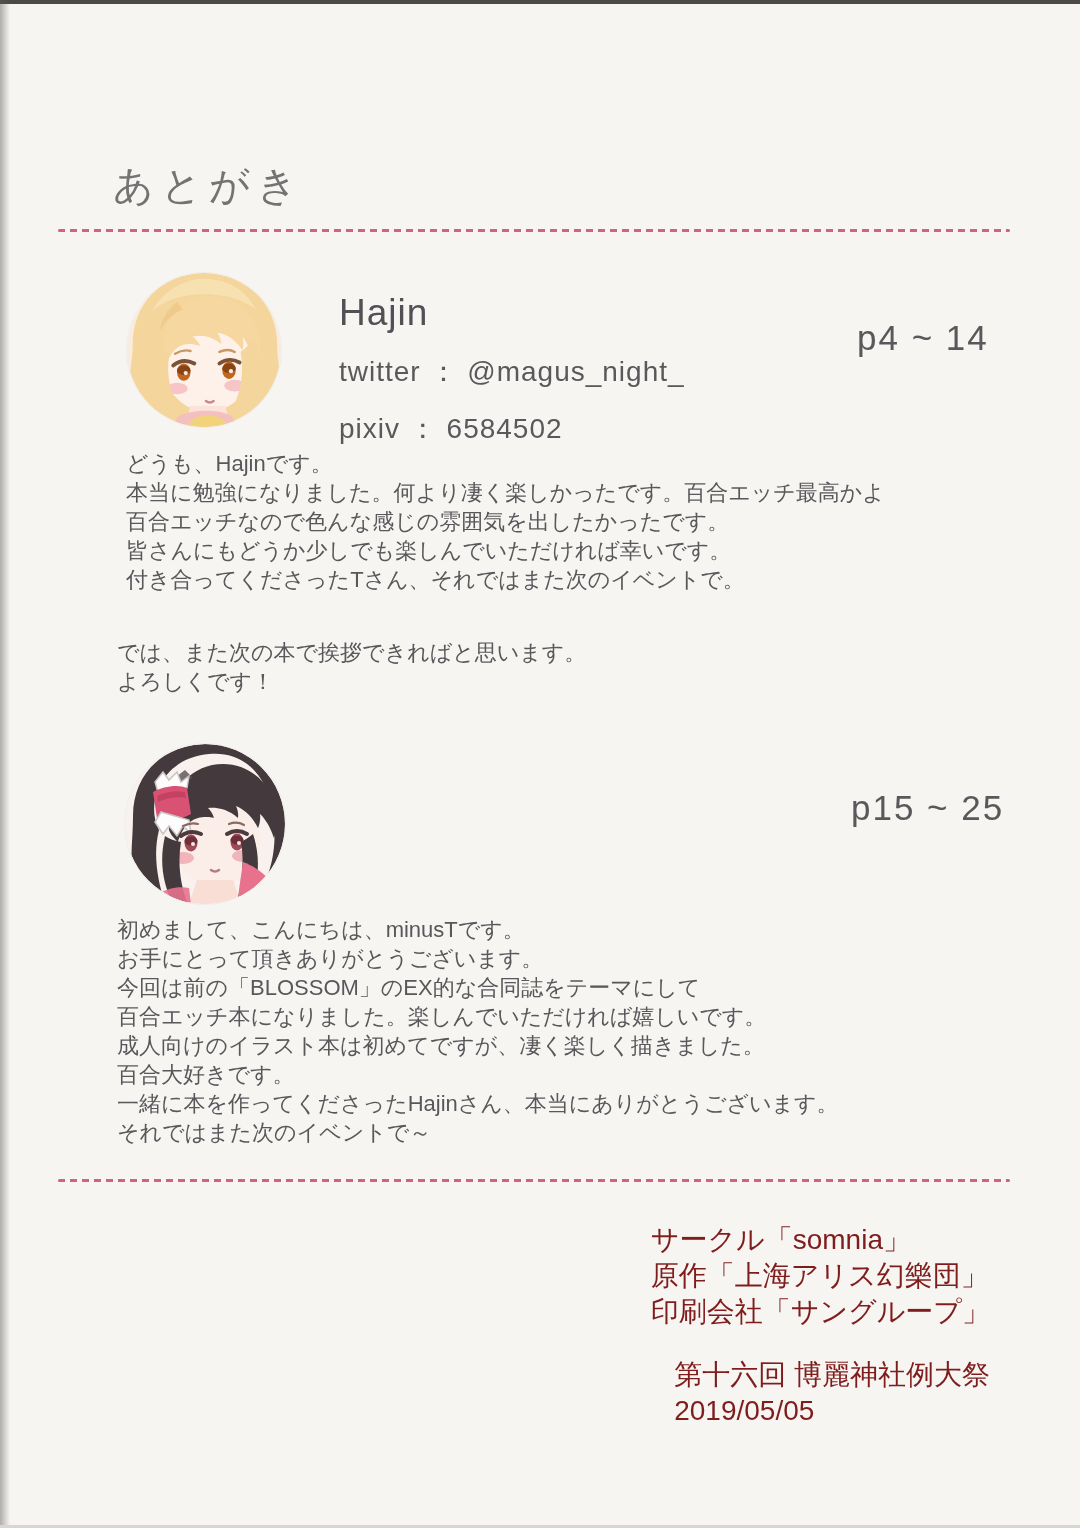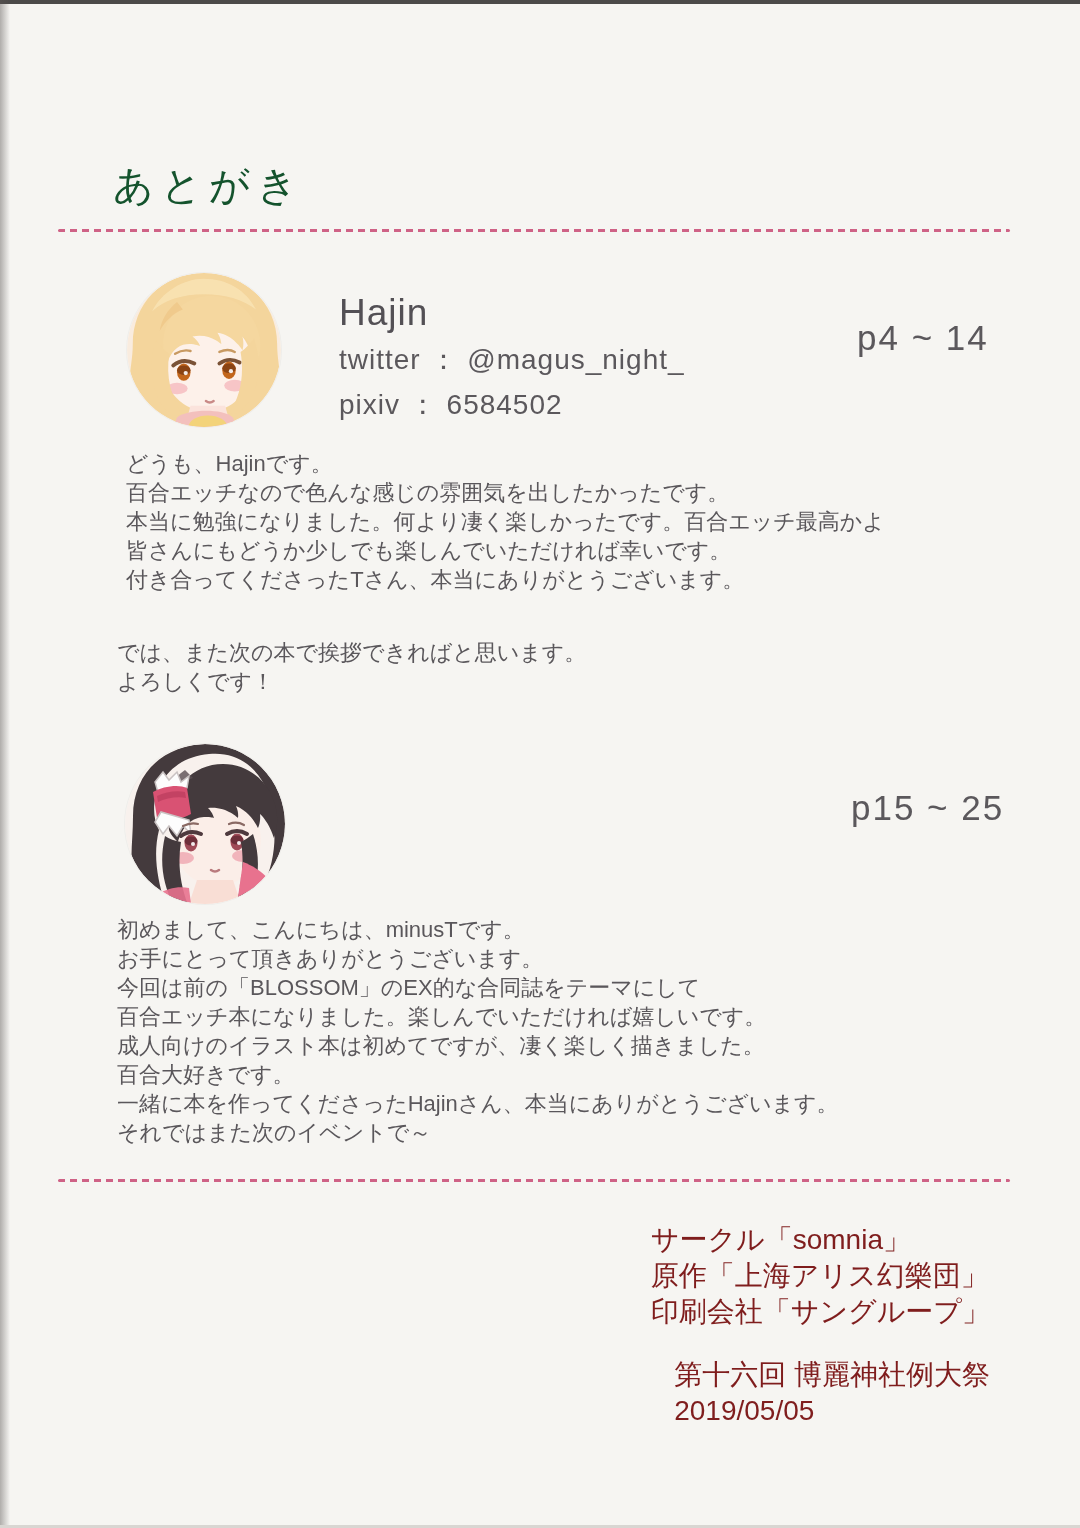--- a/index.html
+++ b/index.html
@@ -13,40 +13,40 @@
     color:#59565a;
   }
   
   .scan-top{position:absolute;top:0;left:0;width:100%;height:4px;background:#2e2c2c;opacity:.85;}
   .scan-left{position:absolute;top:0;left:0;width:10px;height:100%;
     background:linear-gradient(90deg,rgba(90,86,84,.45),rgba(90,86,84,0));}
   .scan-bottom{position:absolute;bottom:0;left:0;width:100%;height:3px;background:#d9d6d2;}
 
   .page-title{
     position:absolute;left:113px;top:158px;
-    font-size:40px;letter-spacing:7px;color:#14532d;text-align:center;
+    font-size:40px;letter-spacing:7px;color:#737373;text-align:center;
   }
   .divider{
     position:absolute;left:58px;width:952px;height:3px;
     background:repeating-linear-gradient(90deg,#cf6286 0px,#cf6286 7px,rgba(0,0,0,0) 7px,rgba(0,0,0,0) 12px);
     border-radius:2px;
   }
   .divider.top{top:229px;}
   .divider.bottom{top:1179px;}
 
   .avatar{position:absolute;border-radius:50%;overflow:hidden;box-shadow:0 0 0 1px rgba(0,0,0,0.03);}
   .avatar svg{display:block;width:100%;height:100%;}
   .avatar.hajin{left:127px;top:273px;width:154px;height:154px;}
   .avatar.minust{left:125px;top:744px;width:160px;height:160px;}
 
   .artist-info{position:absolute;left:339px;}
   .artist-info.first{top:293px;}
   .artist-info.second{top:763px;}
   .artist-name{font-size:37px;color:#535055;letter-spacing:1px;line-height:1.1;}
-  .contact-line{font-size:28px;color:#5b585c;margin-top:7px;letter-spacing:1px;}
+  .contact-line{font-size:28px;color:#5b585c;margin-top:19px;letter-spacing:1px;}
 
   .page-range{position:absolute;font-size:35px;color:#5b585c;letter-spacing:2px;}
   .page-range.first{left:857px;top:318px;}
   .page-range.second{left:851px;top:788px;}
 
   .message{position:absolute;left:117px;font-size:22px;color:#5a575b;}
   .message .line{line-height:29px;white-space:nowrap;}
   .message.msg1{top:449px;margin-left:9px;}
   .message.msg2{top:638px;}
   .message.msg3{top:915px;}
@@ -117,24 +117,24 @@
 
   <div class="artist-info first">
     <div class="artist-name">Hajin</div>
     <div class="contact-line">twitter ： @magus_night_</div>
     <div class="contact-line">pixiv ： 6584502</div>
   </div>
   <div class="page-range first">p4 ~ 14</div>
 
   <div class="message msg1">
       <div class="line">どうも、Hajinです。</div>
+      <div class="line">本当に勉強になりました。何より凄く楽しかったです。百合エッチ最高かよ</div>
       <div class="line">百合エッチなので色んな感じの雰囲気を出したかったです。</div>
-      <div class="line">本当に勉強になりました。何より凄く楽しかったです。百合エッチ最高かよ</div>
       <div class="line">皆さんにもどうか少しでも楽しんでいただければ幸いです。</div>
-      <div class="line">付き合ってくださったTさん、本当にありがとうございます。</div>
+      <div class="line">付き合ってくださったTさん、それではまた次のイベントで。</div>
     </div>
   <div class="message msg2">
       <div class="line">では、また次の本で挨拶できればと思います。</div>
       <div class="line">よろしくです！</div>
     </div>
 
   <div class="avatar minust">
     <svg viewBox="0 0 160 160">
       <defs>
           <clipPath id="cB">

